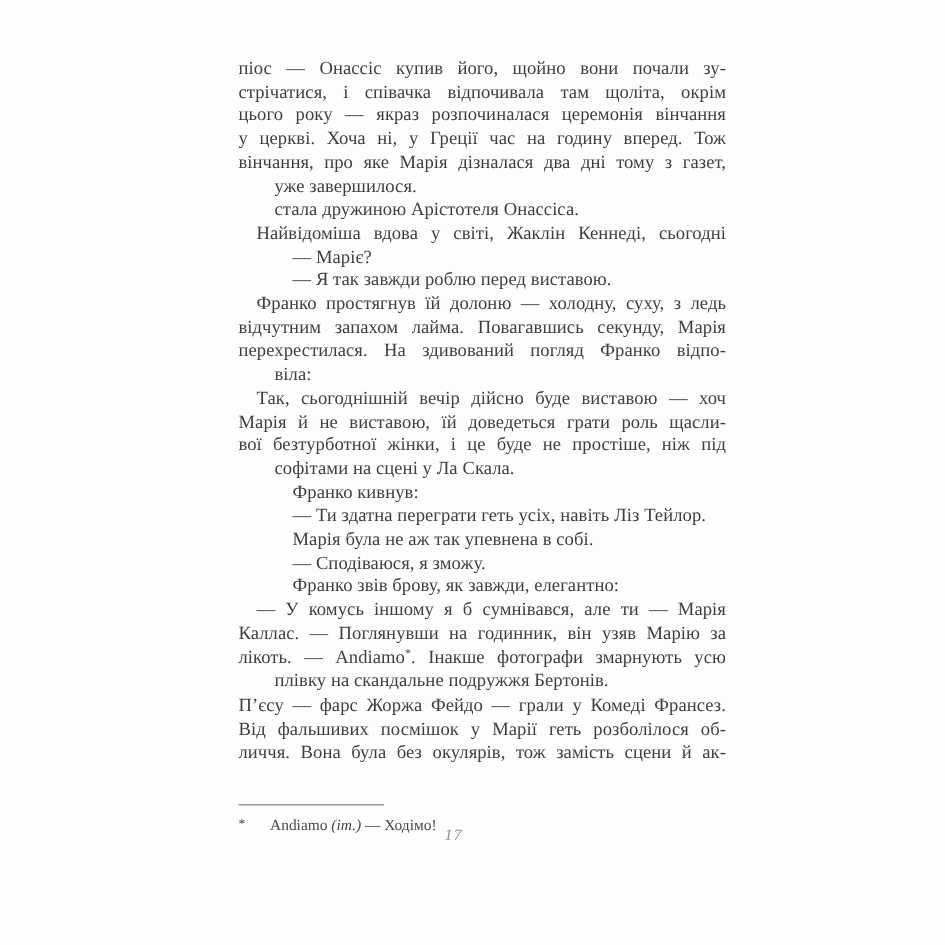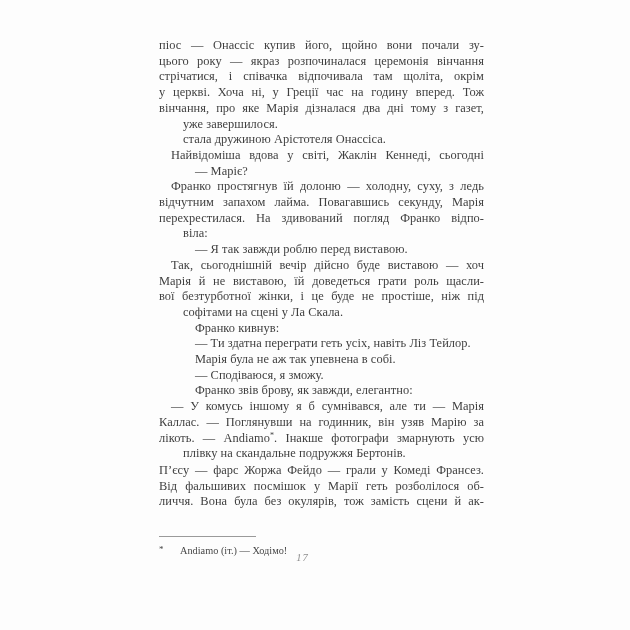--- a/index.html
+++ b/index.html
@@ -59,62 +59,62 @@
     color: #474747;
   }
   .fn-marker {
     width: 21px;
     flex: 0 0 21px;
     font-size: 9px;
     position: relative;
     top: -1px;
   }
   .fn-body { flex: 1; }
-  .fn-lang { }
+  .fn-lang { font-style: italic; }
   .page-number {
     position: absolute;
     left: 140px;
     top: 552px;
     width: 325px;
     text-align: center;
     font-style: italic;
     font-size: 10.5px;
     letter-spacing: 1px;
     color: #8f8f8f;
   }
 </style>
 </head>
 <body>
 
 <div class="page">
 
   <div class="text-block" id="body-text">
       <div class="para">
         <div class="line">піос — Онассіс купив його, щойно вони почали зу-</div>
+        <div class="line">стрічатися, і співачка відпочивала там щоліта, окрім</div>
         <div class="line">цього року — якраз розпочиналася церемонія вінчання</div>
-        <div class="line">стрічатися, і співачка відпочивала там щоліта, окрім</div>
         <div class="line">у церкві. Хоча ні, у Греції час на годину вперед. Тож</div>
         <div class="line">вінчання, про яке Марія дізналася два дні тому з газет,</div>
         <div class="line lastline">уже завершилося.</div>
       </div>
       <div class="para">
         <div class="line lastline">стала дружиною Арістотеля Онассіса.</div>
         <div class="line indent">Найвідоміша вдова у світі, Жаклін Кеннеді, сьогодні</div>
       </div>
       <div class="para">
         <div class="line indent lastline">— Маріє?</div>
       </div>
       <div class="para">
+        <div class="line indent lastline">— Я так завжди роблю перед виставою.</div>
+      </div>
+      <div class="para">
         <div class="line indent">Франко простягнув їй долоню — холодну, суху, з ледь</div>
         <div class="line">відчутним запахом лайма. Повагавшись секунду, Марія</div>
         <div class="line">перехрестилася. На здивований погляд Франко відпо-</div>
         <div class="line lastline">віла:</div>
-      </div>
-      <div class="para">
-        <div class="line indent lastline">— Я так завжди роблю перед виставою.</div>
       </div>
       <div class="para">
         <div class="line indent">Так, сьогоднішній вечір дійсно буде виставою — хоч</div>
         <div class="line">Марія й не виставою, їй доведеться грати роль щасли-</div>
         <div class="line">вої безтурботної жінки, і це буде не простіше, ніж під</div>
         <div class="line lastline">софітами на сцені у Ла Скала.</div>
       </div>
       <div class="para">
         <div class="line indent lastline">Франко кивнув:</div>
       </div>

